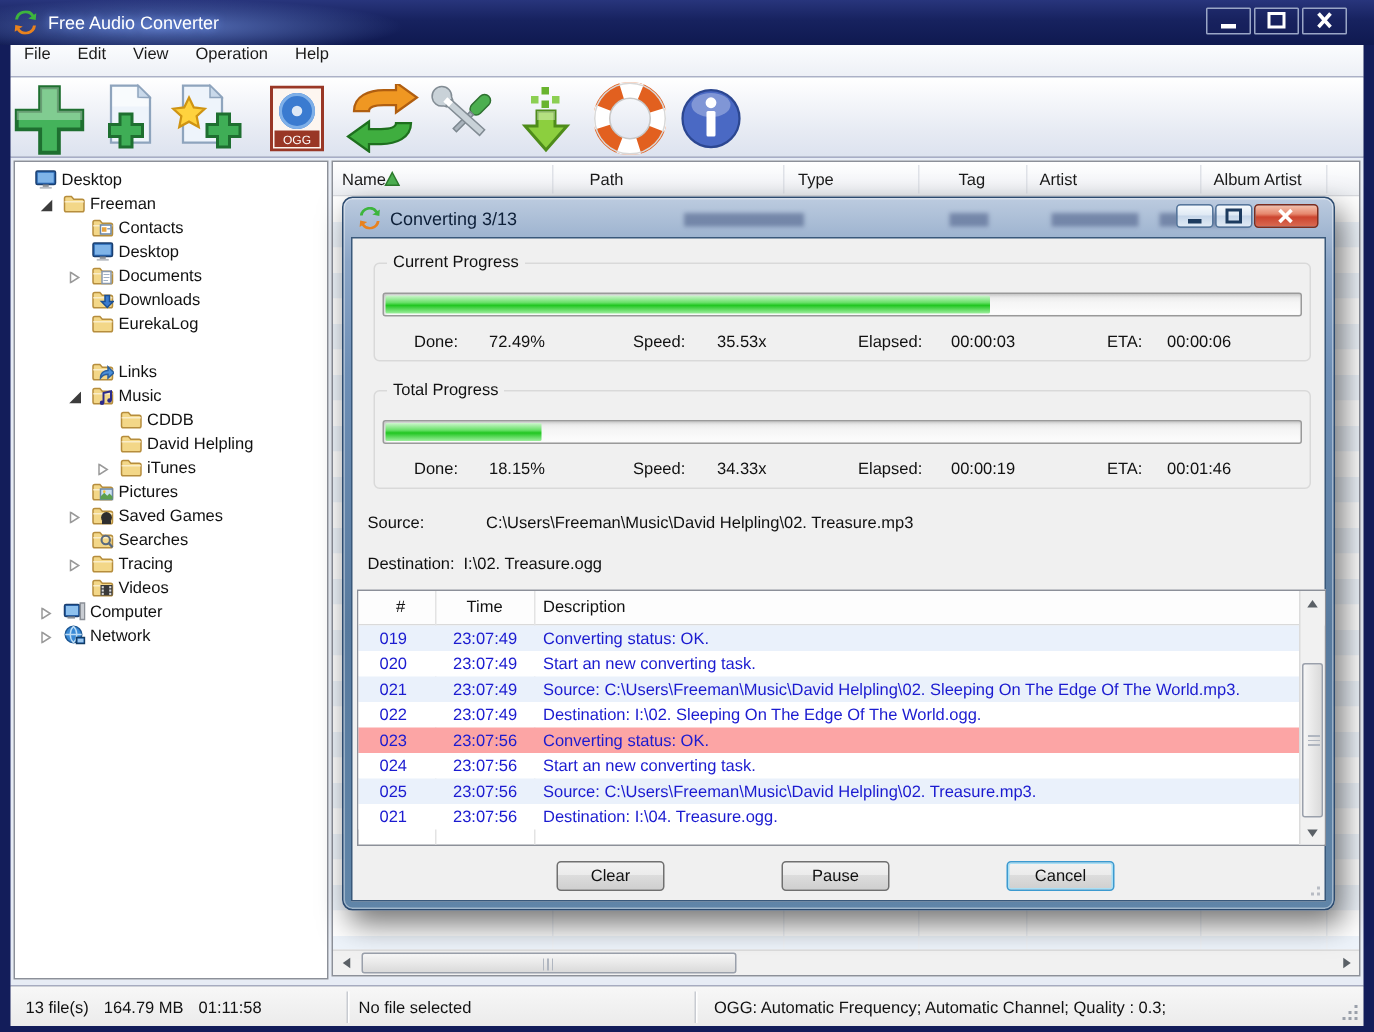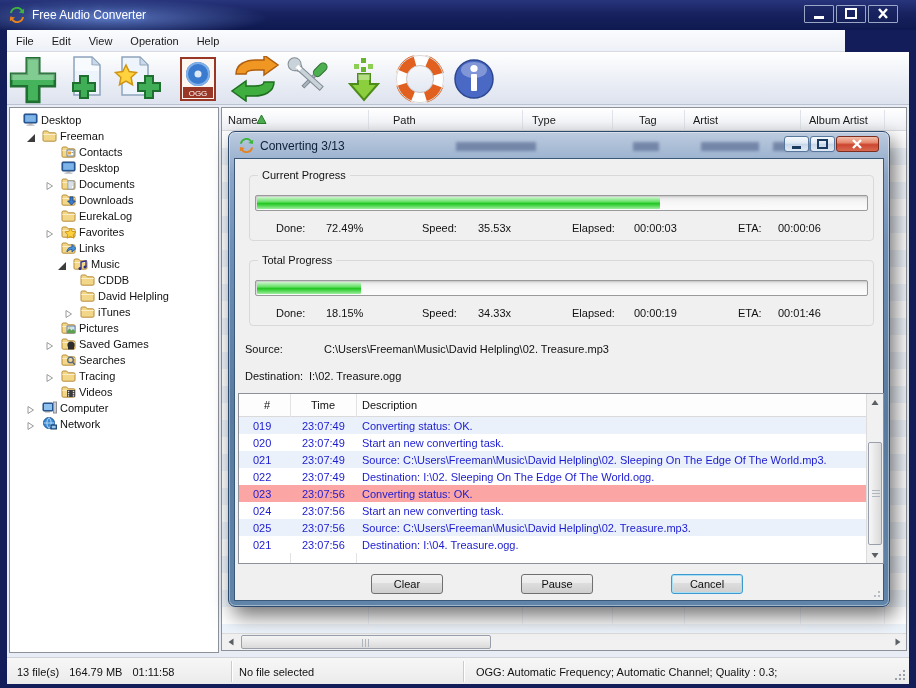--- a/index.html
+++ b/index.html
@@ -8,21 +8,21 @@
 #root{position:absolute;left:0;top:0;width:916px;height:688px;background:#131d5a;overflow:hidden}
 
 .titlebar{position:absolute;left:0;top:0;width:916px;height:30px;background:linear-gradient(180deg,#28357c 0%,#17225f 45%,#0f1950 100%)}
 .titlebar .glow{position:absolute;left:0;top:0;width:340px;height:30px;background:radial-gradient(ellipse 220px 26px at 110px 18px,rgba(105,135,210,.8),rgba(105,135,210,0) 72%)}
 .app-icon{position:absolute;left:9px;top:7px;width:16px;height:16px}
 .title-text{position:absolute;left:32px;top:8px;color:#fff;font-size:12px;text-shadow:0 0 6px rgba(120,160,255,.9)}
 .winbtn{position:absolute;top:5px;height:18px;width:30px;border:1px solid #9aa6c6;background:rgba(25,35,95,.35);border-radius:1px}
 #btn-min{left:804px}#btn-max{left:836px}#btn-close{left:868px}
 .winbtn svg{position:absolute;left:0;top:0}
 
-.menubar{position:absolute;left:7px;top:30px;width:838px;height:22px;background:linear-gradient(#fbfcfe,#edf0f6);border-bottom:1px solid #d5dae3;display:flex;align-items:center}
+.menubar{position:absolute;left:7px;top:30px;width:902px;height:22px;background:linear-gradient(#fbfcfe,#edf0f6);border-bottom:1px solid #d5dae3;display:flex;align-items:flex-start}
 .menu-item{padding:0 9px;color:#1a1a1a}
 
 .toolbar{position:absolute;left:7px;top:52px;width:902px;height:53px;background:linear-gradient(#ffffff,#e6eaf3 70%,#dde3ef);border-bottom:1px solid #bcc2d2}
 .tbtn{position:absolute;top:3px;height:48px;display:flex;align-items:center;justify-content:center}
 
 .workspace{position:absolute;left:7px;top:105px;width:902px;height:552px;background:#e7ecf5}
 .tree-panel{position:absolute;left:2px;top:2px;width:210px;height:546px;background:#fff;border:1px solid #8c9099;overflow:hidden}
 .tree-row{position:absolute;height:16px;display:block;white-space:nowrap}
 .tree-label{position:absolute;top:2px;color:#111}
 .exp{position:absolute;top:4px;width:8px;height:8px}
@@ -261,40 +261,29 @@
           <span class="tree-label" style="left: 69px;">EurekaLog</span>
         </div>
         <div class="tree-row" style="top: 84px; left: 0px; width: 100%;">
           <span class="ticon" style="left: 51px;"><svg width="15" height="15" viewBox="0 0 15 15">
               <path d="M1 4.2 Q1 3 2.2 3 h3.4 l1.6 1.8 h5.6 Q14 4.8 14 6 v6 q0 1.2-1.2 1.2 H2.2 Q1 13.2 1 12z" fill="#f3d788" stroke="#b68d3c"></path>
               <path d="M1 6 h13 v1 H1z" fill="rgba(255,255,255,.55)"></path>
               <path d="M9 5h3v4h2.4L10.5 13 6.6 9H9z" fill="#3a7bd0" stroke="#1c4f92"></path>
             </svg></span>
           <span class="tree-label" style="left: 69px;">Downloads</span>
         </div>
-        <div class="tree-row" style="top: 116px; left: 0px; width: 100%;">
-          <span class="exp" style="left: 36px;"><svg width="8" height="8">
-              <path d="M1 0.5 L6.5 4 L1 7.5 z" fill="#fff" stroke="#9a9a9a"></path>
-            </svg></span>
-          <span class="ticon" style="left: 51px;"><svg width="15" height="15" viewBox="0 0 15 15">
-              <path d="M1 4.2 Q1 3 2.2 3 h3.4 l1.6 1.8 h5.6 Q14 4.8 14 6 v6 q0 1.2-1.2 1.2 H2.2 Q1 13.2 1 12z" fill="#f3d788" stroke="#b68d3c"></path>
-              <path d="M1 6 h13 v1 H1z" fill="rgba(255,255,255,.55)"></path>
-              <path d="M9.5 4l1.7 3.4 3.8.5-2.8 2.6.7 3.7-3.4-1.8-3.4 1.8.7-3.7L4 7.9l3.8-.5z" fill="#ffd23e" stroke="#cf9413"></path>
-            </svg></span>
-          <span class="tree-label" style="left: 69px;">Favorites</span>
-        </div>
         <div class="tree-row" style="top: 132px; left: 0px; width: 100%;">
           <span class="ticon" style="left: 51px;"><svg width="15" height="15" viewBox="0 0 15 15">
               <path d="M1 4.2 Q1 3 2.2 3 h3.4 l1.6 1.8 h5.6 Q14 4.8 14 6 v6 q0 1.2-1.2 1.2 H2.2 Q1 13.2 1 12z" fill="#f3d788" stroke="#b68d3c"></path>
               <path d="M1 6 h13 v1 H1z" fill="rgba(255,255,255,.55)"></path>
               <path d="M6 12 c0-4 3-5 5-5 V4.5 L15 8.5 11 12 V9.5 C9 9.5 7.5 10 6 12z" fill="#4a90d9" stroke="#2a5f9e"></path>
             </svg></span>
           <span class="tree-label" style="left: 69px;">Links</span>
         </div>
-        <div class="tree-row" style="top: 148px; left: 12px; width: 100%; text-align: right;">
+        <div class="tree-row" style="top: 148px; left: 0px; width: 100%; text-align: right;">
           <span class="exp" style="left: 36px;"><svg width="8" height="8">
               <path d="M8 0 V8 H0 z" fill="#3c3c3c"></path>
             </svg></span>
           <span class="ticon" style="left: 51px;"><svg width="15" height="15" viewBox="0 0 15 15">
               <path d="M1 4.2 Q1 3 2.2 3 h3.4 l1.6 1.8 h5.6 Q14 4.8 14 6 v6 q0 1.2-1.2 1.2 H2.2 Q1 13.2 1 12z" fill="#f3d788" stroke="#b68d3c"></path>
               <path d="M1 6 h13 v1 H1z" fill="rgba(255,255,255,.55)"></path>
               <path d="M8 12.5 V6 l5-1.2 V11" stroke="#2b2b8c" stroke-width="1.3" fill="none"></path>
               <circle cx="7" cy="12.5" r="1.5" fill="#2b2b8c"></circle>
               <circle cx="12" cy="11" r="1.5" fill="#2b2b8c"></circle>
             </svg></span>

